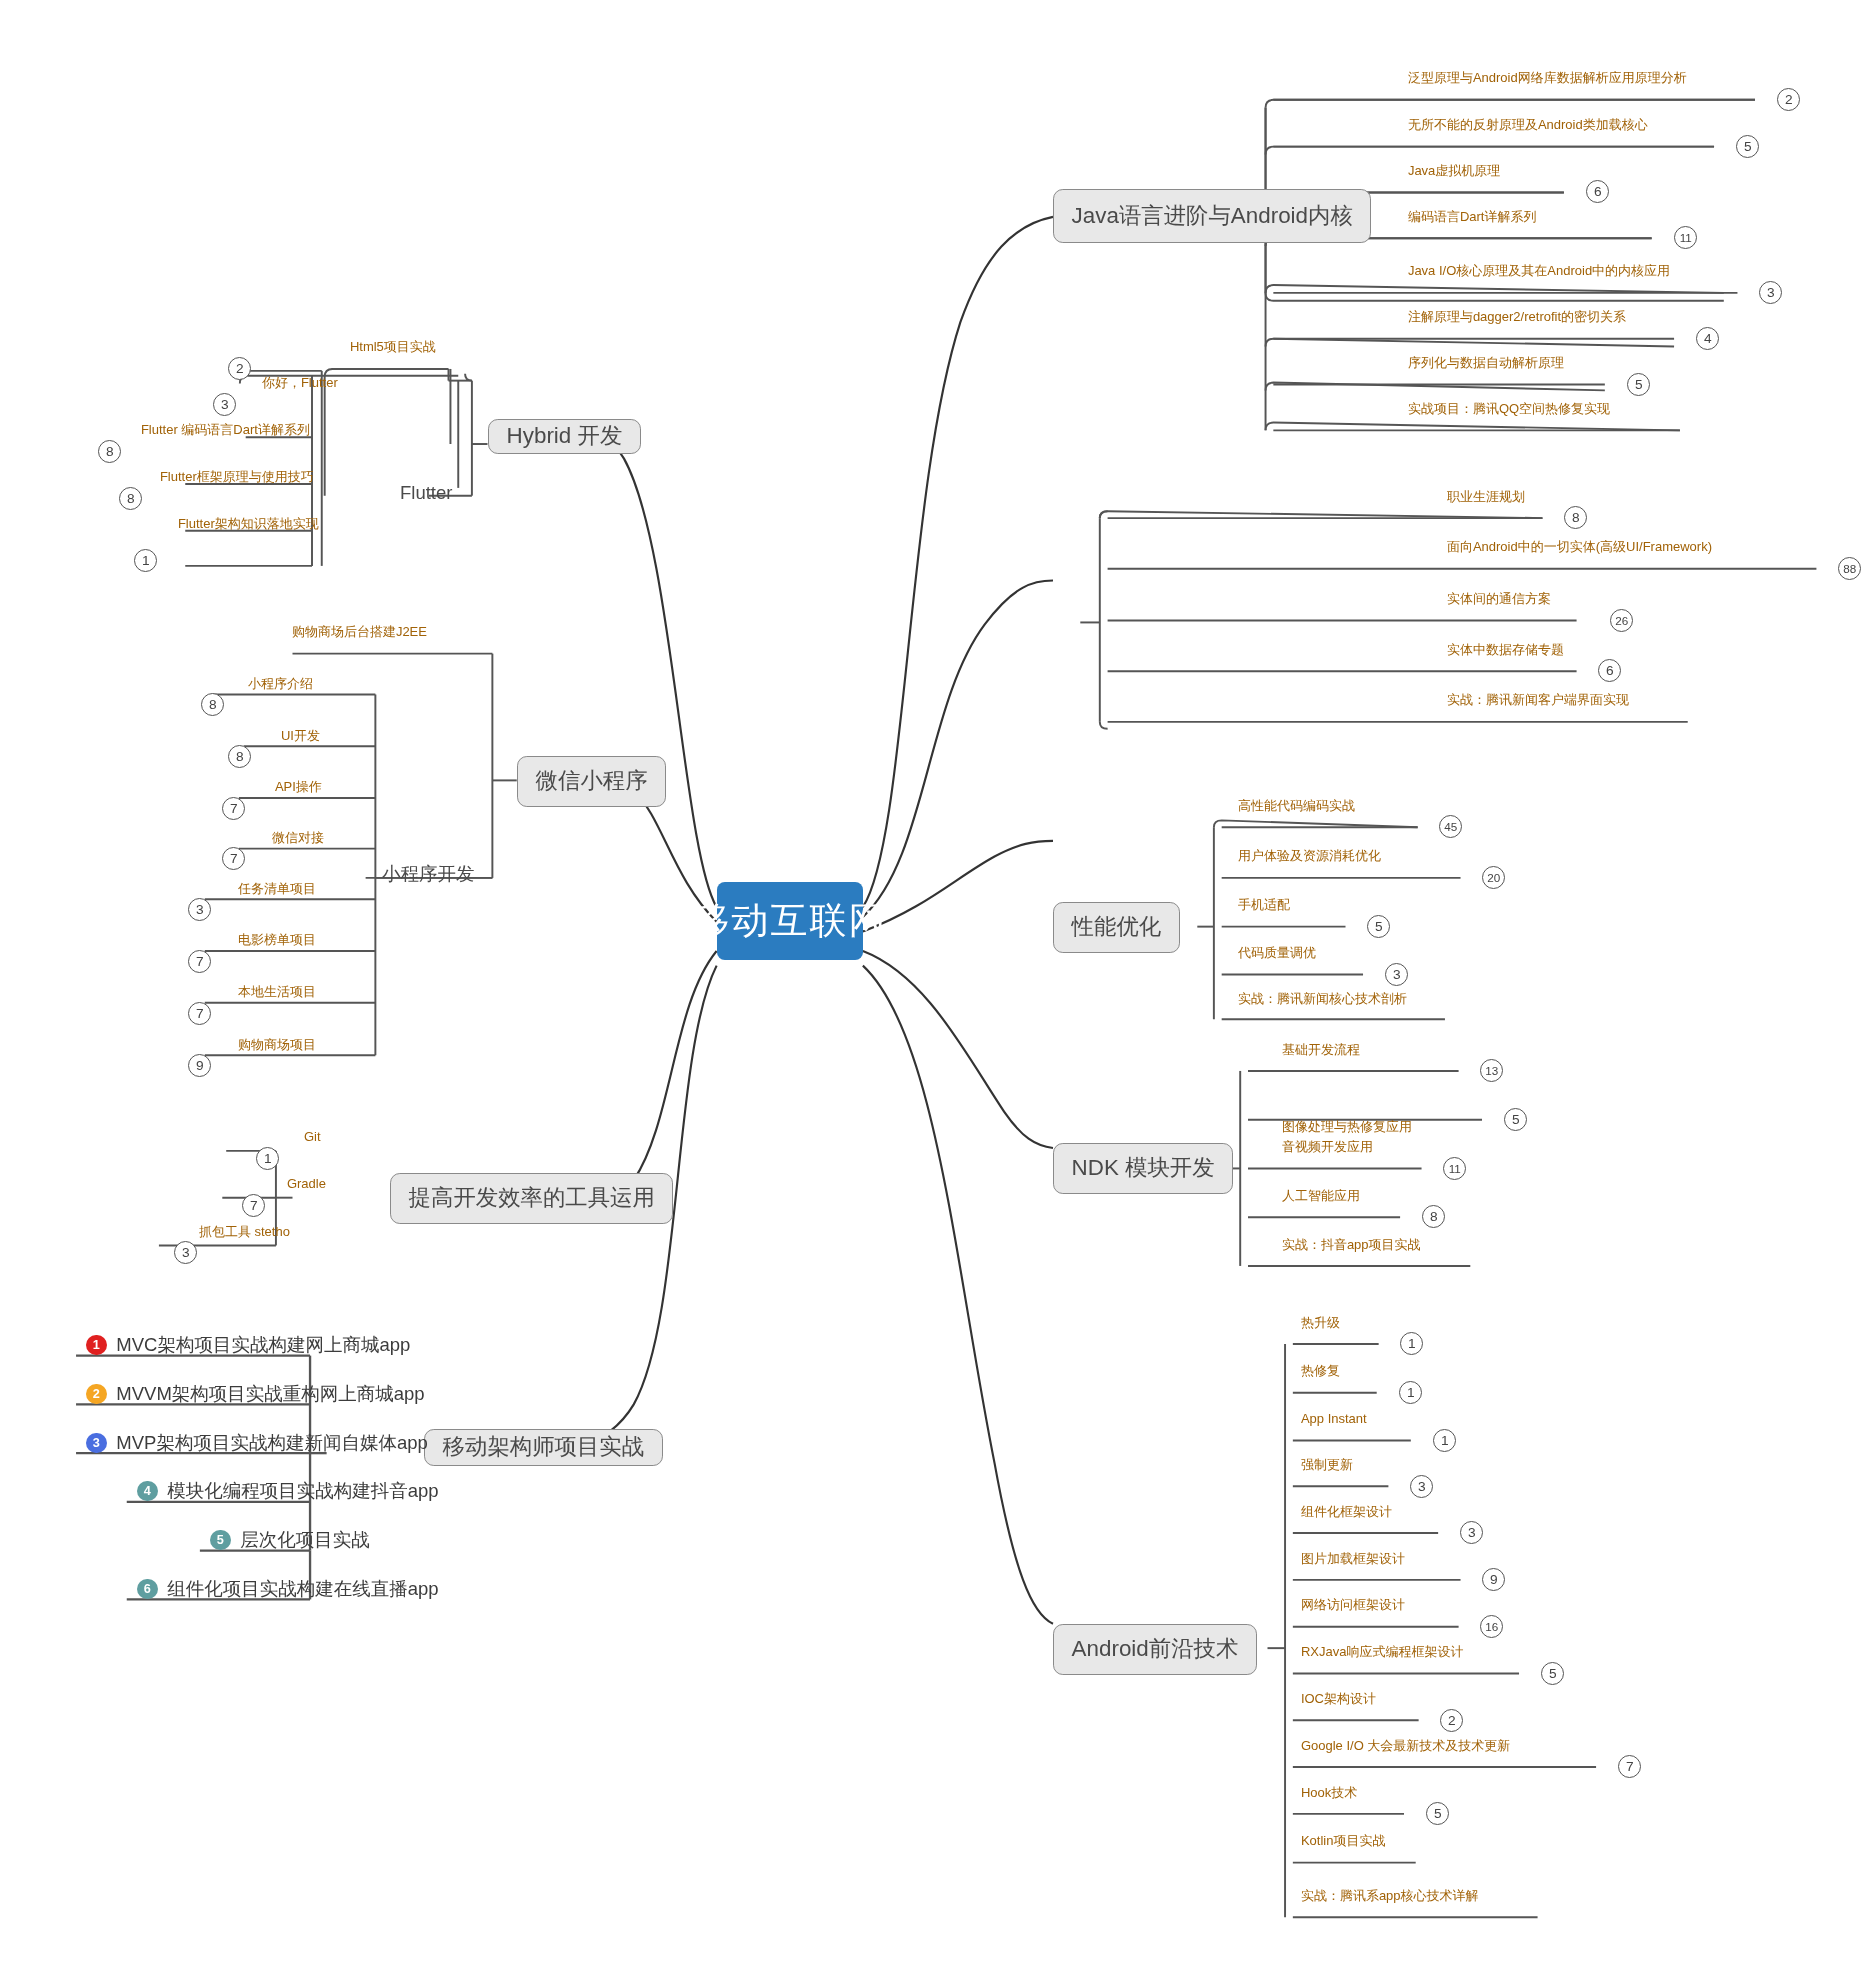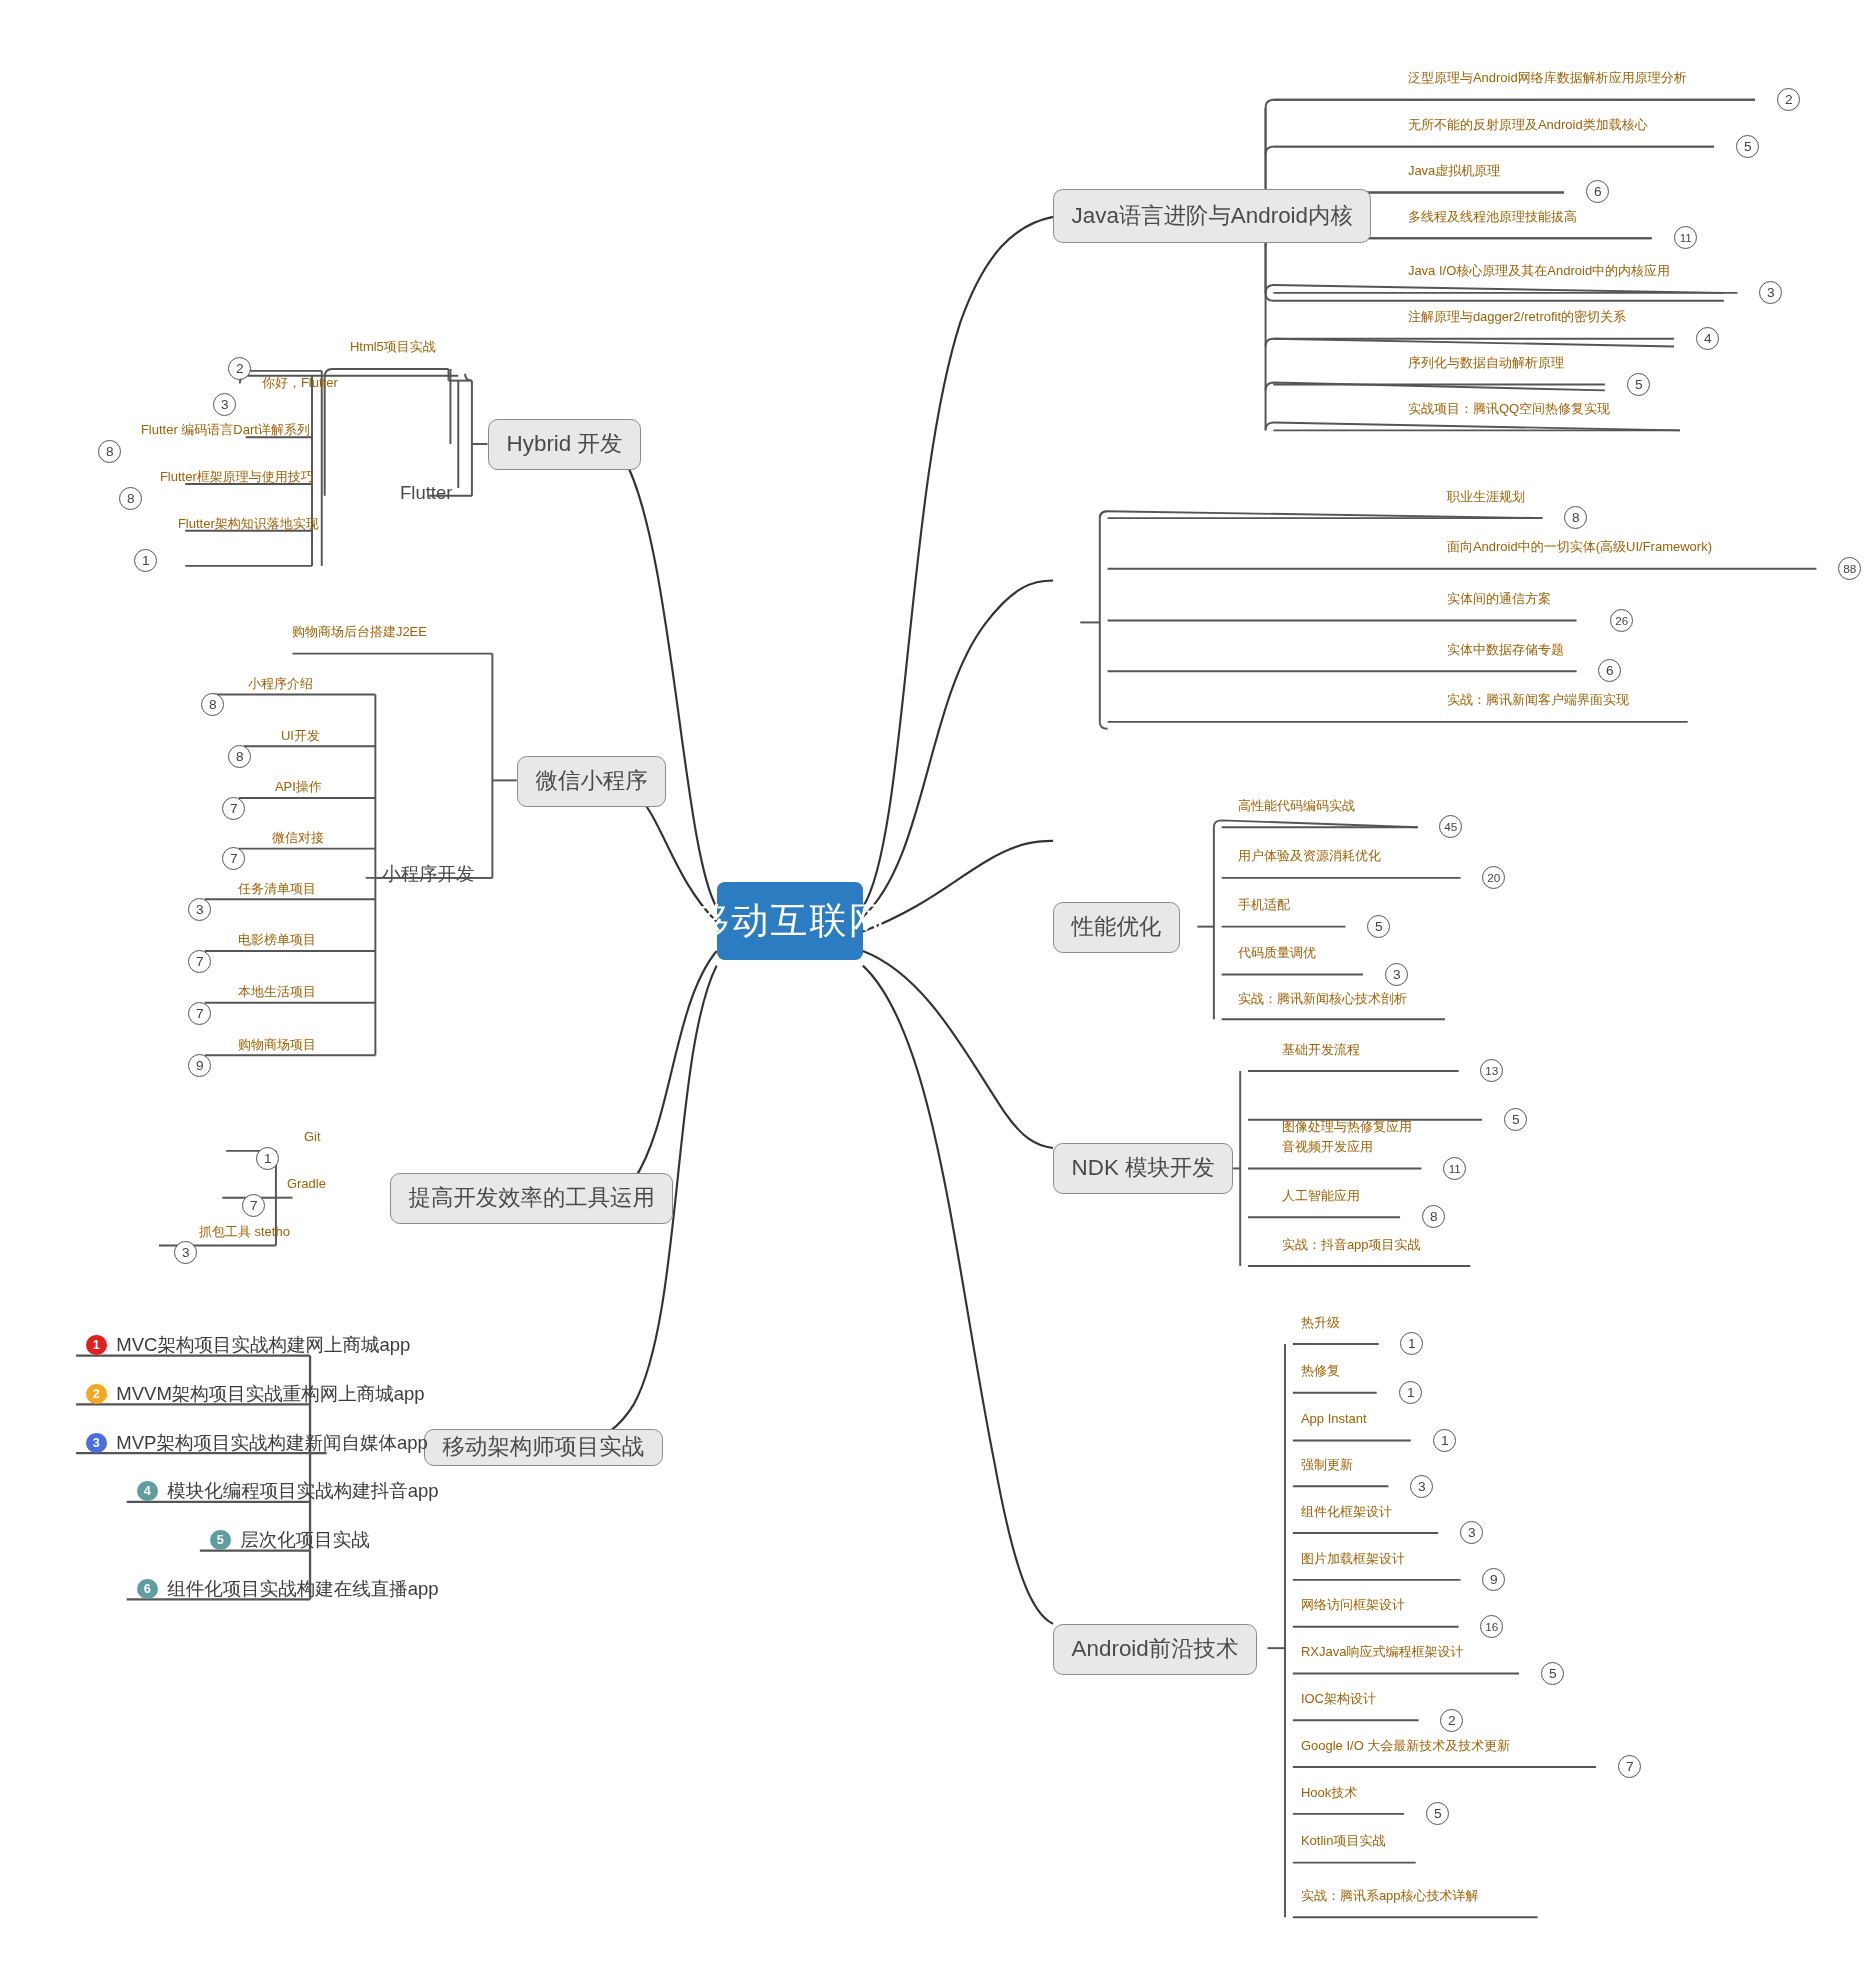--- a/index.html
+++ b/index.html
@@ -266,21 +266,21 @@
   </div>
 
   <div class="branch-node" style="left:1053px; top:1143px; height:51px;">
     <span>NDK 模块开发</span>
   </div>
 
   <div class="branch-node" style="left:1053px; top:1624px; height:51px;align-items:center;">
     <span>Android前沿技术</span>
   </div>
 
-  <div class="branch-node" style="left:488px; top:419px; height:51px;">
+  <div class="branch-node" style="left:488px; top:419px; height:35px;">
     <span>Hybrid 开发</span>
   </div>
 
   <div class="branch-node" style="left:517px; top:756px; height:51px;">
     <span>微信小程序</span>
   </div>
 
   <div class="branch-node" style="left:390px; top:1173px; height:51px;">
     <span>提高开发效率的工具运用</span>
   </div>
@@ -311,21 +311,21 @@
     </div>
 
   <div class="leaf" style="left:1404px; top:163px;">
     <span class="leaf-text">Java虚拟机原理</span>
     </div>
   <div class="badge" style="left:1586px; top:180px;">
     <span>6</span>
     </div>
 
   <div class="leaf" style="left:1404px; top:209px;">
-    <span class="leaf-text">多线程及线程池原理技能拔高</span>
+    <span class="leaf-text">编码语言Dart详解系列</span>
     </div>
   <div class="badge small-num" style="left:1674px; top:226px;">
     <span>11</span>
     </div>
 
   <div class="leaf" style="left:1404px; top:263px;">
     <span class="leaf-text">Java I/O核心原理及其在Android中的内核应用</span>
     </div>
   <div class="badge" style="left:1759px; top:281px;">
     <span>3</span>

